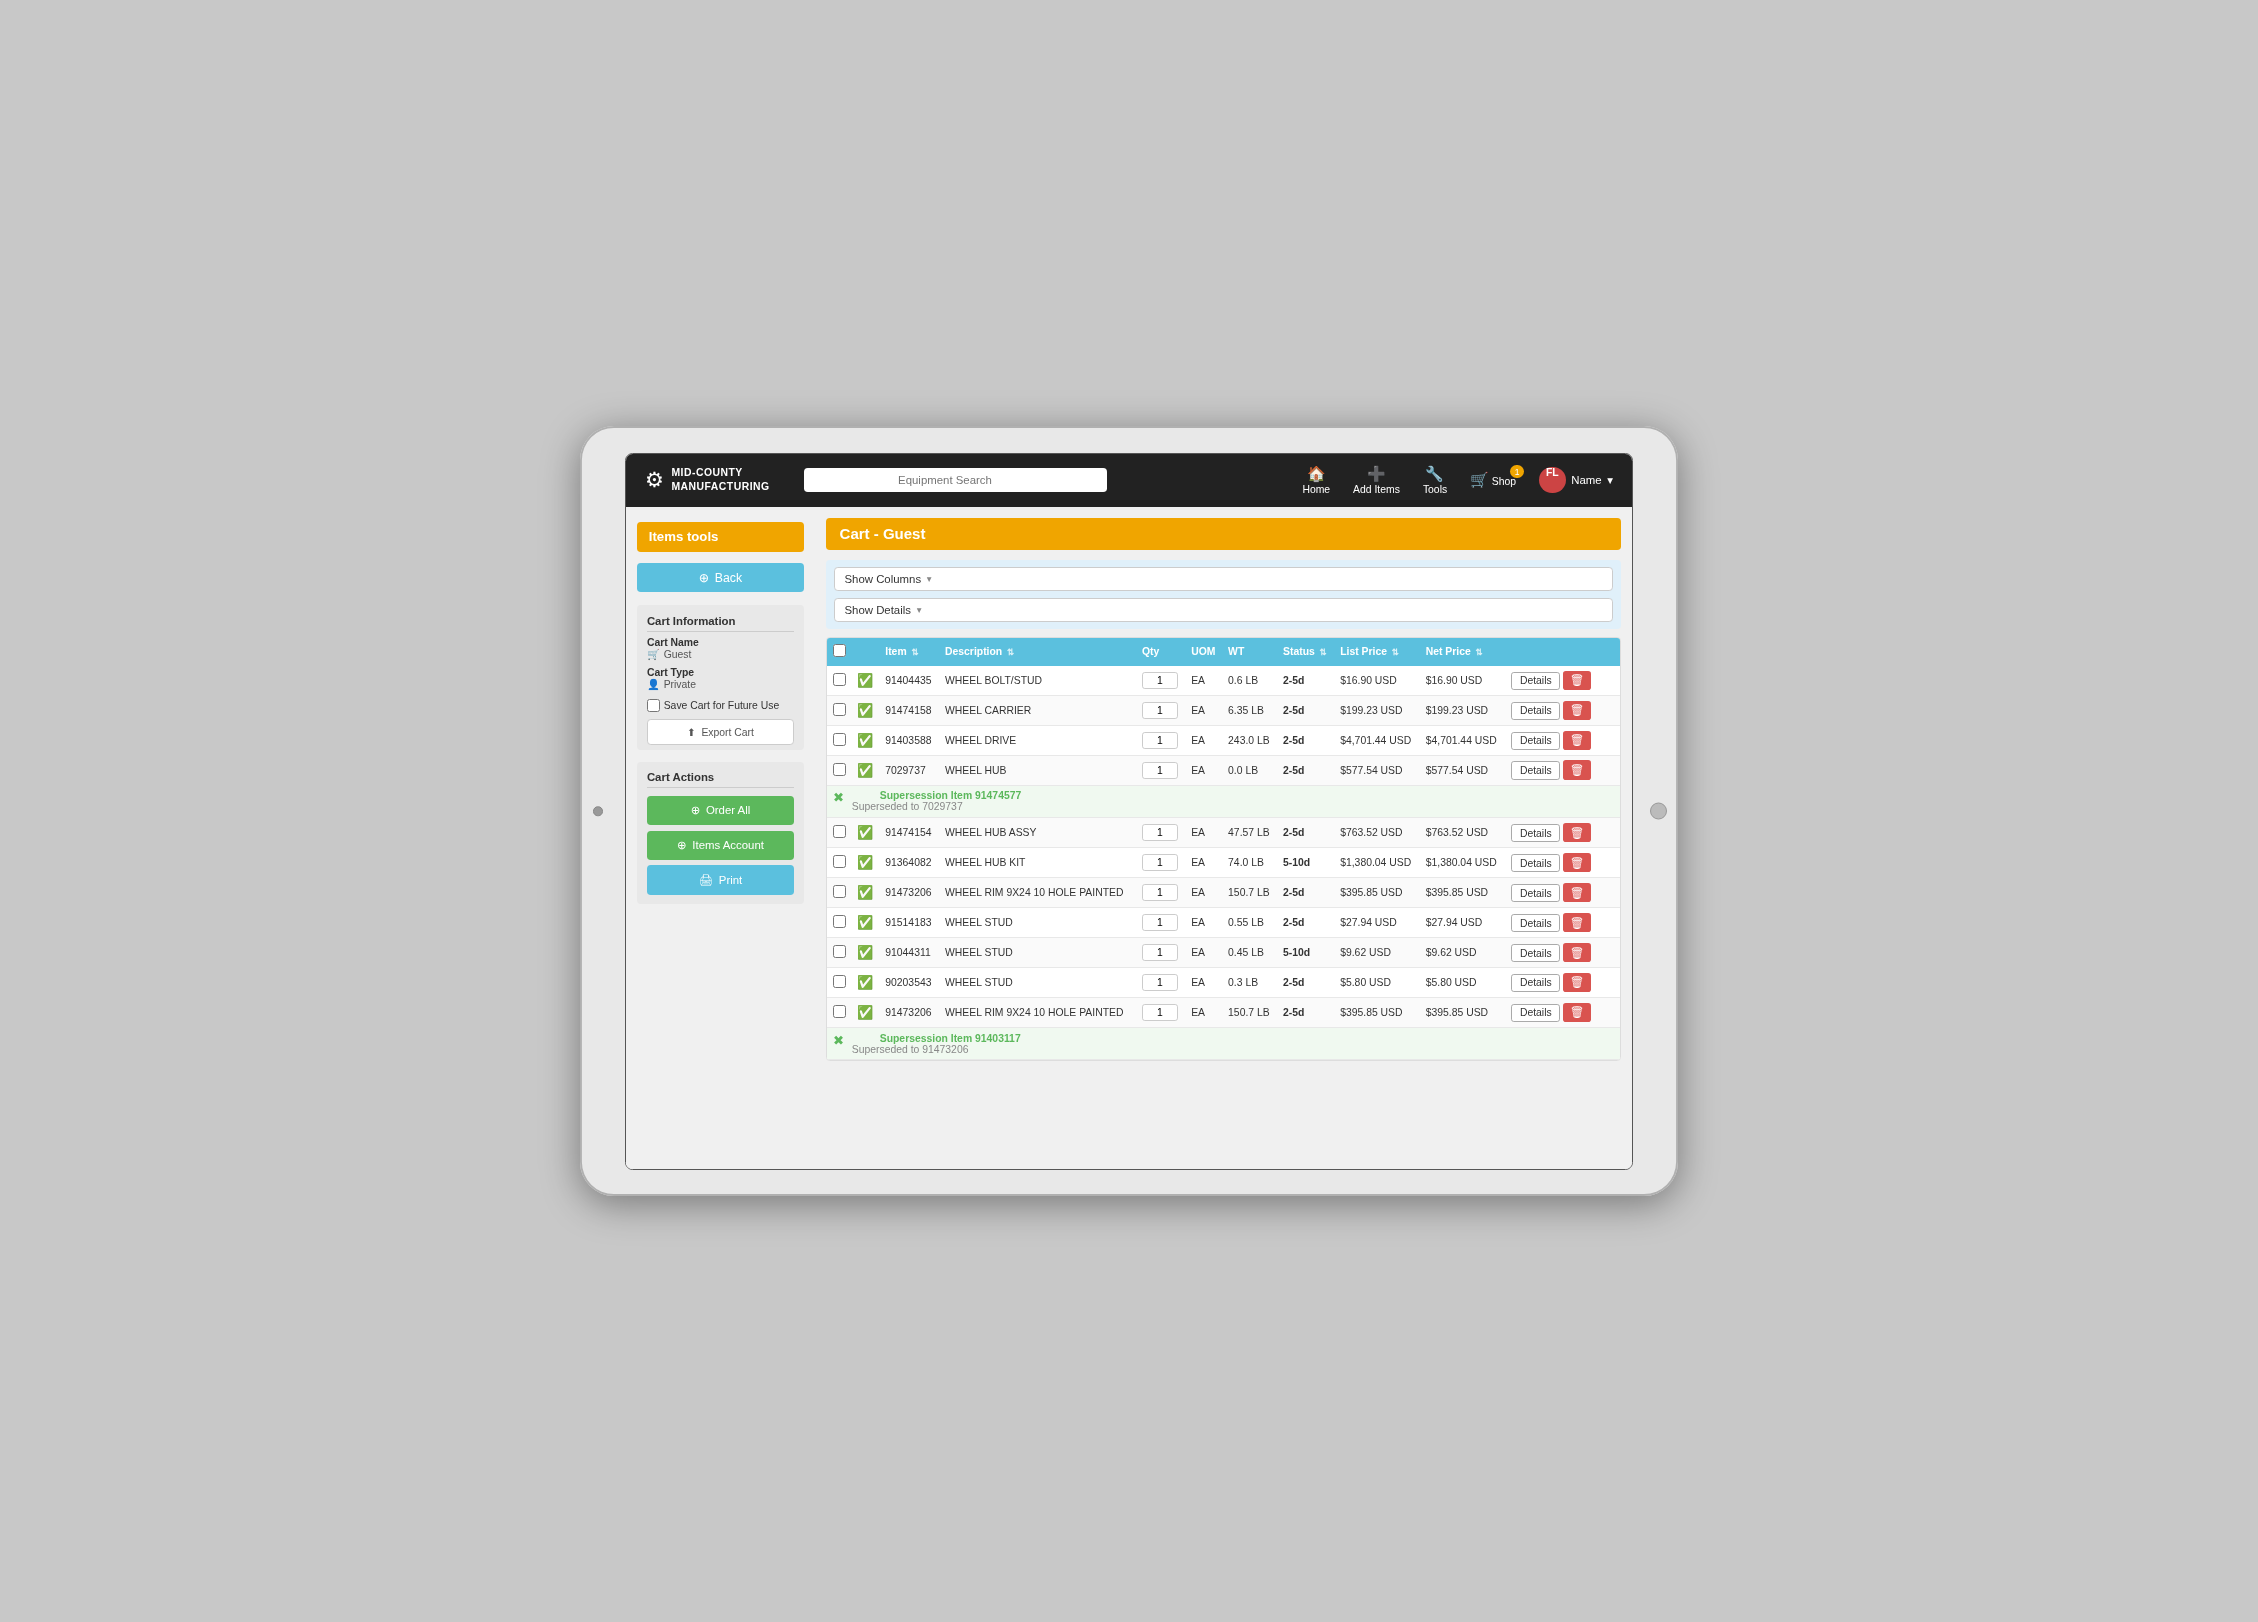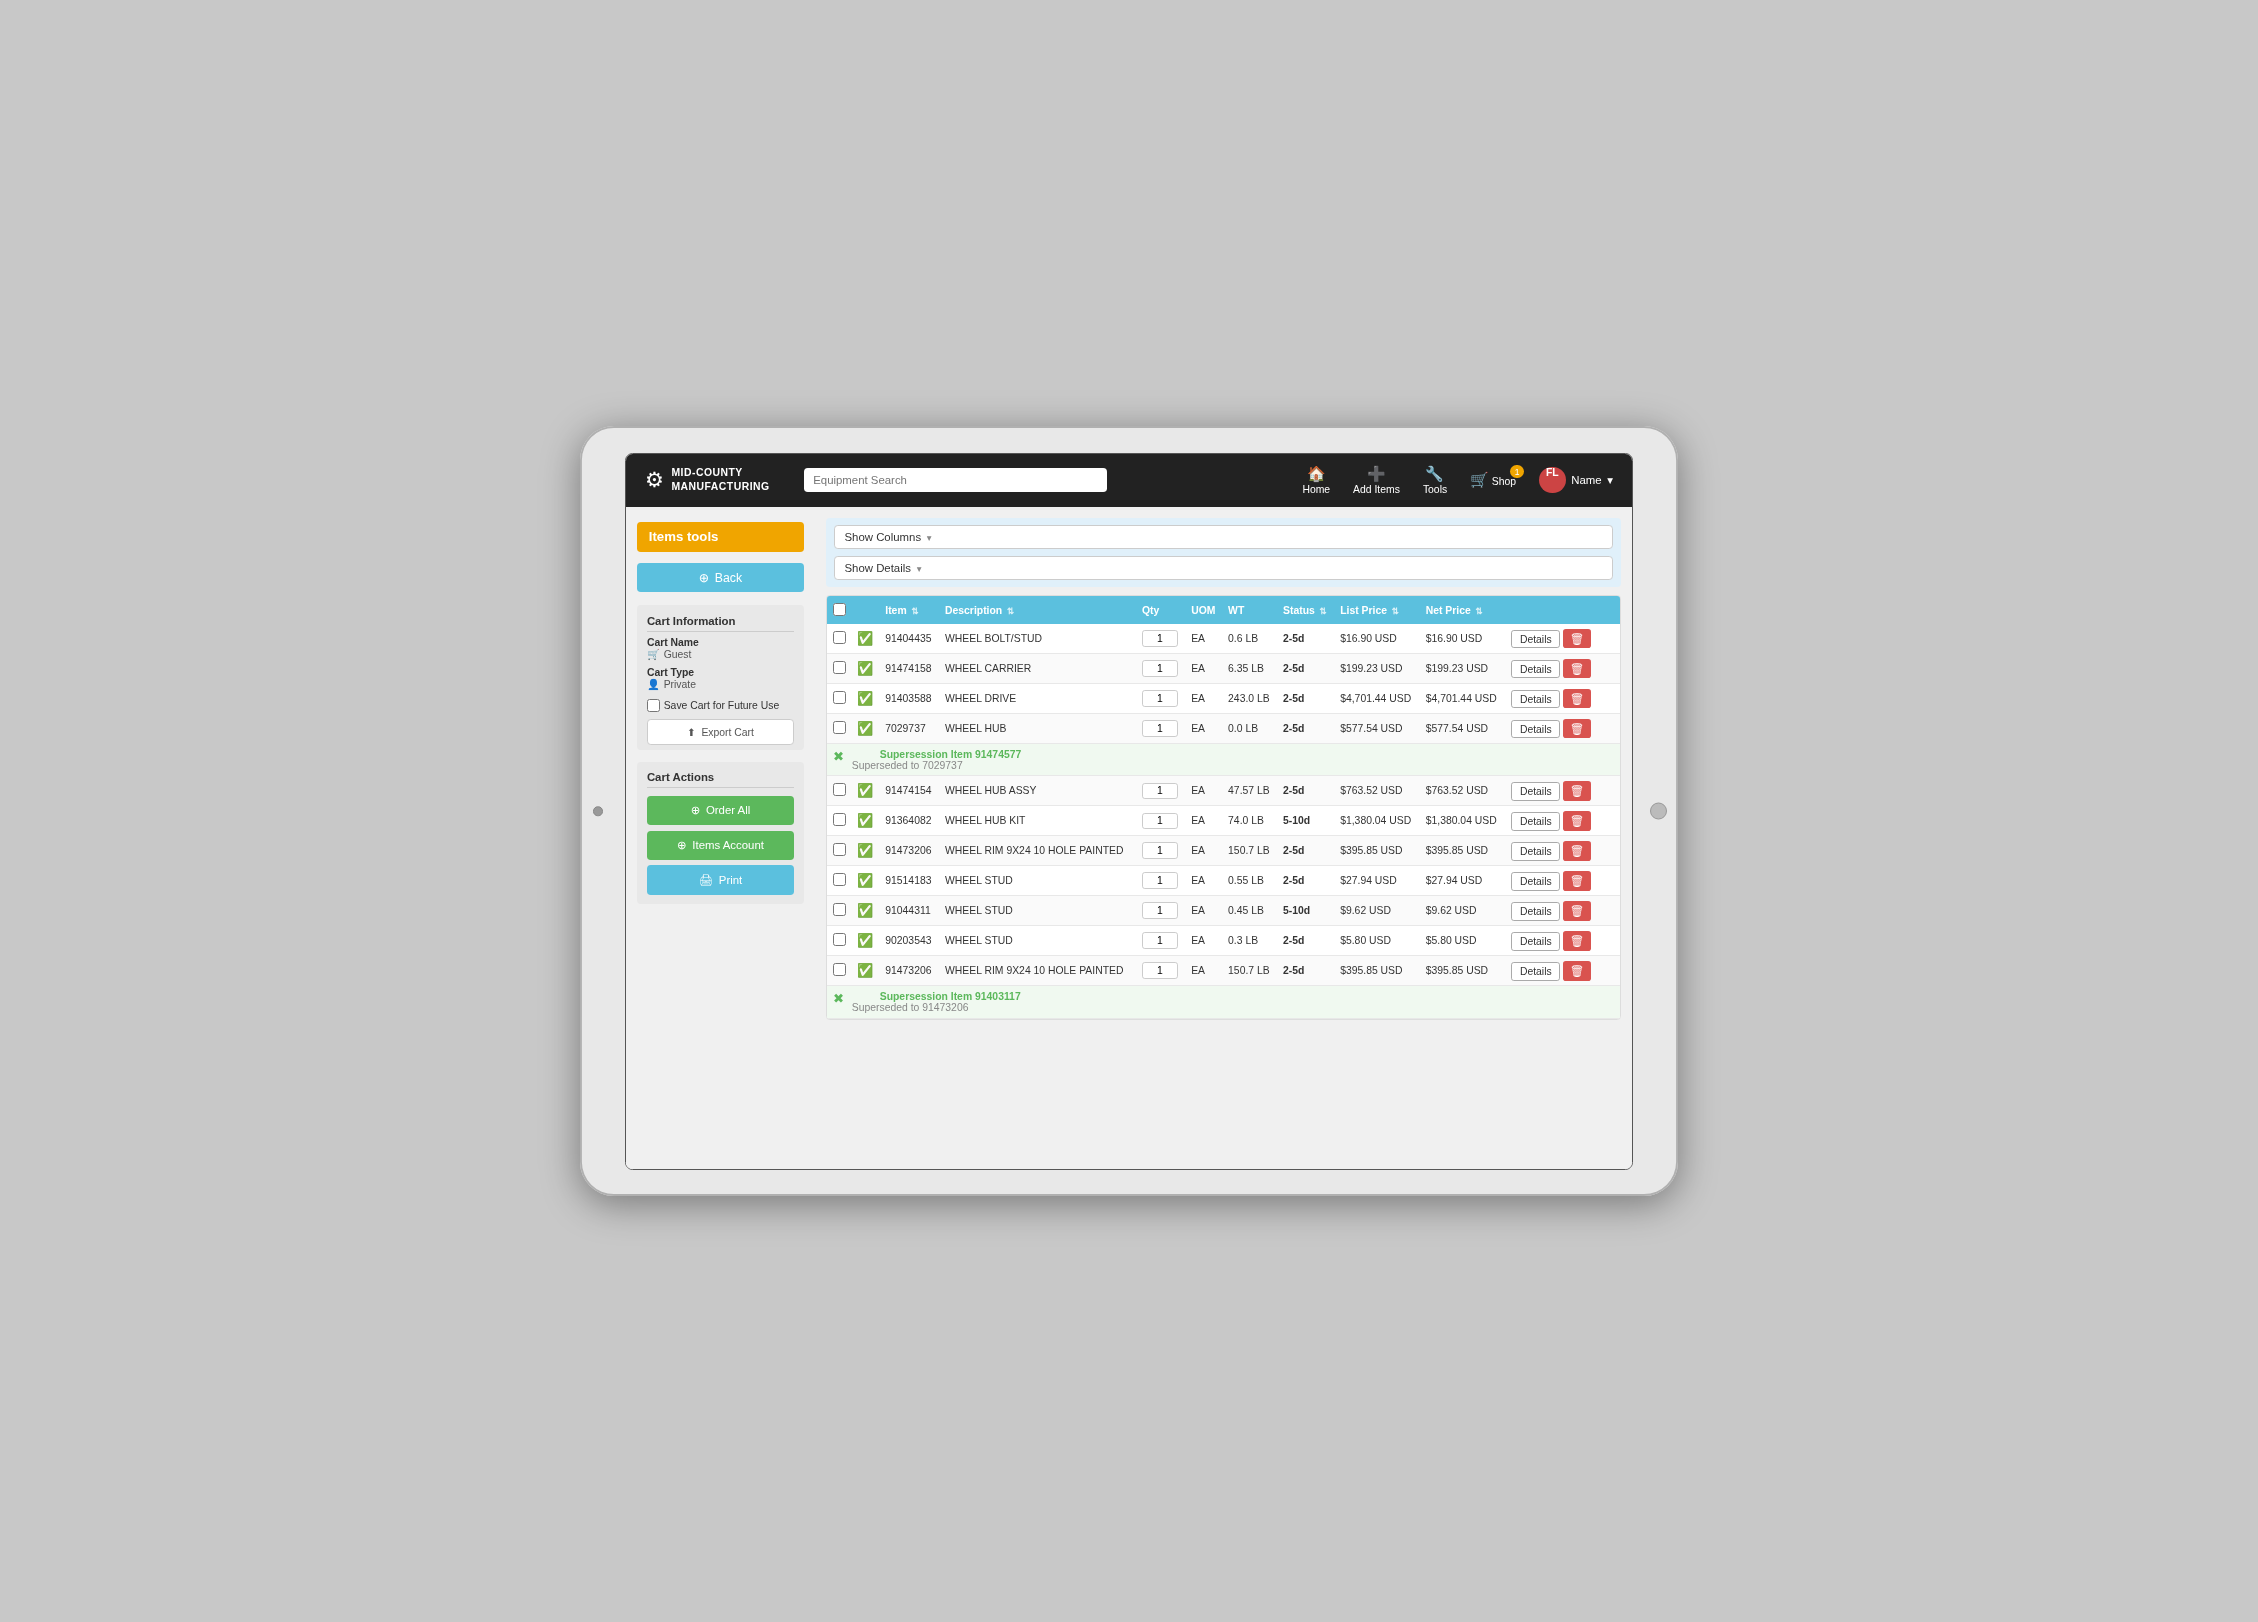--- a/index.html
+++ b/index.html
@@ -48,20 +48,21 @@
       margin: 0 19px;
     }
     .nav-search {
       width: 100%;
       padding: 5.7px 30px 5.7px 9.5px;
       border-radius: 3.8px;
       border: none;
       font-size: 11.4px;
       background: #fff;
       color: #666;
+      text-align: center;
     }
     .nav-links {
       display: flex;
       align-items: center;
       gap: 23px;
       margin-left: auto;
     }
     .nav-link {
       color: #fff;
       text-align: center;
@@ -468,20 +469,21 @@
             <span>Items Account</span>
           </button>
           <button class="btn-print">
             <span>🖨</span>
             <span>Print</span>
           </button>
         </div>
       </aside>
 
       <main class="content">
+        <div class="content-title-bar">Cart - Guest</div>
 
         <div class="toolbar-row">
           <button class="btn-dropdown">
             <span>Show Columns</span>
             <span class="arrow">▾</span>
           </button>
           <button class="btn-dropdown">
             <span>Show Details</span>
             <span class="arrow">▾</span>
           </button>

